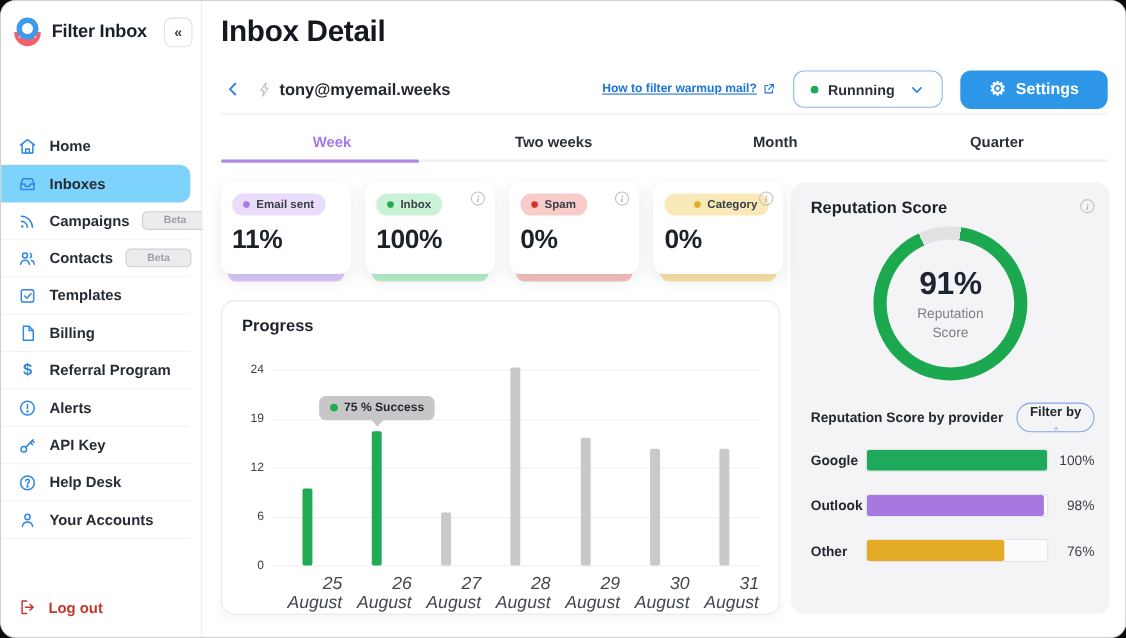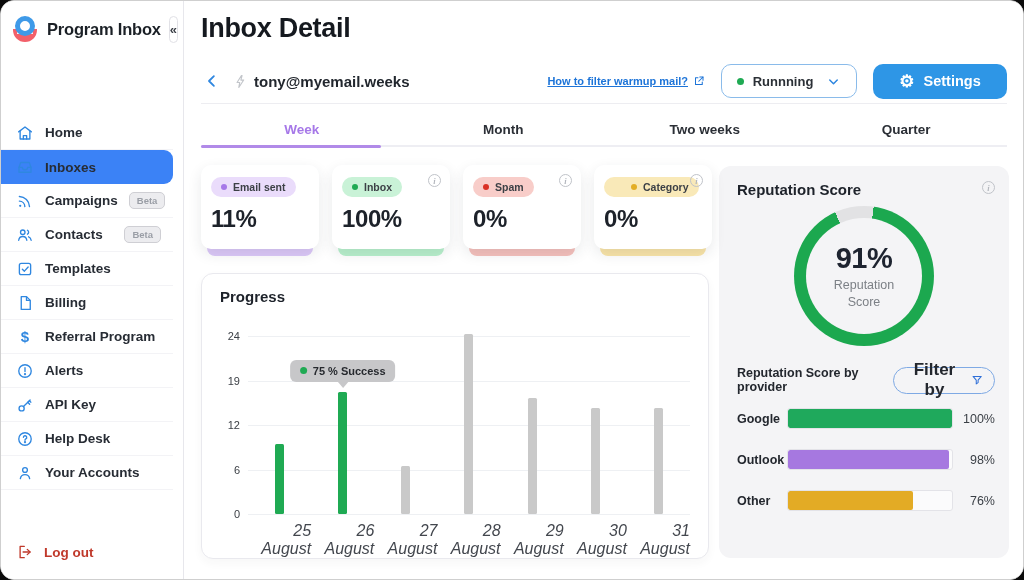--- a/index.html
+++ b/index.html
@@ -12,25 +12,25 @@
   .logo { position:relative; width:28px; height:28px; flex:0 0 28px; }
   .logo .logo-red { position:absolute; left:2px; bottom:1px; width:24px; height:13px; background:#f2606a; border-radius:0 0 12px 12px; }
   .logo .logo-red::before { content:""; position:absolute; left:4px; top:-3px; width:16px; height:8px; background:#fff; border-radius:8px 8px 0 0; }
   .logo .logo-blue { position:absolute; left:4px; top:1px; width:20px; height:20px; border:5px solid #3f9ae8; border-radius:50%; background:#fff; }
   .brand-name { font-size:16.5px; font-weight:800; color:#1b2026; letter-spacing:-.2px; white-space:nowrap; }
   .collapse-btn { margin-left:auto; width:26px; height:27px; border:1px solid #e1e1e6; border-radius:7px; background:#fff; display:flex; align-items:center; justify-content:center; font-size:13px; color:#3a3f46; font-weight:700; cursor:pointer; }
   .collapse-btn::before { content:"\00AB"; }
   .add-inbox { position:absolute; left:10px; right:12px; top:60px; height:34px; background:#2e96e6; border:none; border-radius:8px; color:#fff; font-weight:700; font-size:14px; display:flex; align-items:center; justify-content:center; gap:9px; cursor:pointer; font-family:inherit; }
   .nav { position:absolute; top:115px; left:0; right:0; }
   .nav-item { display:flex; align-items:center; gap:11px; height:34px; padding:0 12px 0 15px; margin:0 10px 0 0; border-bottom:1px solid #f3f3f6; font-size:13.5px; font-weight:600; color:#272c34; cursor:pointer; }
-  .nav-item.active { background:#3b82f6; border-bottom:none; border-radius:0 9px 9px 0;align-items:center; }
+  .nav-item.active { background:#7dd3fc; border-bottom:none; border-radius:0 9px 9px 0;align-items:center; }
   .nav-icon { width:18px; height:18px; flex:0 0 18px; display:flex; align-items:center; justify-content:center; color:#2f87e0; }
   .nav-icon svg { width:18px; height:18px; }
   .dollar-glyph { font-size:15px; font-weight:700; color:#2f87e0; }
-  .beta-badge { margin-left:auto; font-size:9.5px; font-weight:600; color:#9a9ea6; background:#ececef; border:1px solid #cfcfd4; border-radius:5px; padding:2px 7px; }
+  .beta-badge { margin-left:auto; font-size:9.5px; font-weight:600; color:#9a9ea6; background:#ececef; border:1px solid #cfcfd4; border-radius:5px; padding:2px 19px; }
   .logout { position:absolute; left:15px; bottom:18px; display:flex; align-items:center; gap:10px; font-size:13.5px; font-weight:600; color:#c0392b; cursor:pointer; }
   .logout .nav-icon { color:#c0392b; }
 
   
   .main { position:absolute; left:183px; top:0; right:0; bottom:0; background:#fff; }
   .page-title { position:absolute; left:17px; top:12px; font-size:27px; font-weight:800; color:#15191f; letter-spacing:-.3px; }
   .email-row { position:absolute; left:17px; right:16px; top:60px; height:40px; display:flex; align-items:center; }
   .back-btn { width:22px; height:22px; display:flex; align-items:center; justify-content:center; color:#2f87e0; cursor:pointer; }
   .bolt { margin:0 6px 0 10px; color:#c2c5ca; display:flex; }
   .email-addr { font-size:15px; font-weight:700; color:#22272e; }
@@ -78,42 +78,42 @@
   
   .rep-panel { position:absolute; left:535px; top:165px; width:290px; height:392px; background:#f4f4f6; border-radius:12px; }
   .rep-title { position:absolute; left:18px; top:15px; font-size:15px; font-weight:700; color:#1d222a; }
   .rep-info { top:15px; right:14px; }
   .donut { position:absolute; left:75px; top:40px; width:140px; height:140px; border-radius:50%; }
   .donut-inner { position:absolute; inset:12px; background:#f4f4f6; border-radius:50%; display:flex; flex-direction:column; align-items:center; justify-content:center; }
   .donut-score { font-size:29px; font-weight:800; color:#1e2430; letter-spacing:-.5px; }
   .donut-caption { margin-top:2px; width:86px; text-align:center; font-size:12.5px; color:#7c8086; line-height:1.3; }
   .rep-sub-row { position:absolute; left:18px; right:14px; top:200px; display:flex; align-items:center; }
   .rep-sub-label { font-size:12.5px; font-weight:700; color:#23272e; }
-  .filter-btn { margin-left:auto; height:27px; padding:0 11px; border:1.5px solid #7ea9e4; border-radius:14px; background:transparent; display:flex; align-items:center; gap:7px; font-size:17px; font-weight:600; color:#23272e; cursor:pointer; font-family:inherit; }
+  .filter-btn { margin-left:auto; height:27px; padding:0 11px; border:1.5px solid #7ea9e4; border-radius:14px; background:transparent; display:flex; align-items:center; gap:7px; font-size:12px; font-weight:600; color:#23272e; cursor:pointer; font-family:inherit;flex-direction:column; }
   .providers { position:absolute; left:18px; right:14px; top:242px; display:flex; flex-direction:column; gap:20px; }
   .prov-row { display:flex; align-items:center; height:21px; }
   .prov-name { flex:0 0 50px; font-size:12.5px; font-weight:700; color:#23272e; }
   .prov-track { flex:1; height:21px; background:#fbfbfc; border:1px solid #e3e3e8; border-radius:3px; overflow:hidden; }
   .prov-fill { height:100%; border-radius:2px; }
   .prov-pct { flex:0 0 42px; text-align:right; font-size:12.5px; color:#3a3f46; }
 
   svg { display:block; }
 </style>
 </head>
 <body>
 
 <div class="app">
 
   <aside class="sidebar">
     <div class="brand-row">
       <div class="logo">
         <div class="logo-red"></div>
           <div class="logo-blue"></div>
       </div>
-      <div class="brand-name">Program Inbox</div>
+      <div class="brand-name">Filter Inbox</div>
       <div class="collapse-btn"></div>
     </div>
 
 
     <nav class="nav">
       <div class="nav-item">
         <span class="nav-icon">
             <svg viewBox="0 0 24 24" fill="none" stroke="currentColor" stroke-width="1.8" stroke-linejoin="round" stroke-linecap="round">
               <path d="M3.5 10.5 12 4l8.5 6.5"></path>
               <path d="M5.5 9.6V20h13V9.6"></path>
@@ -270,24 +270,24 @@
         </button>
       </div>
     </div>
     <div class="head-divider"></div>
 
     <div class="tabs">
       <div class="tab active">
           <span>Week</span>
         </div>
       <div class="tab">
+          <span>Two weeks</span>
+        </div>
+      <div class="tab">
           <span>Month</span>
-        </div>
-      <div class="tab">
-          <span>Two weeks</span>
         </div>
       <div class="tab">
           <span>Quarter</span>
         </div>
     </div>
 
     <div class="stats-row">
       <div class="stat-card">
         <div class="stat-underbar" style="background: rgb(220, 200, 248);"></div>
         <div class="stat-body">

